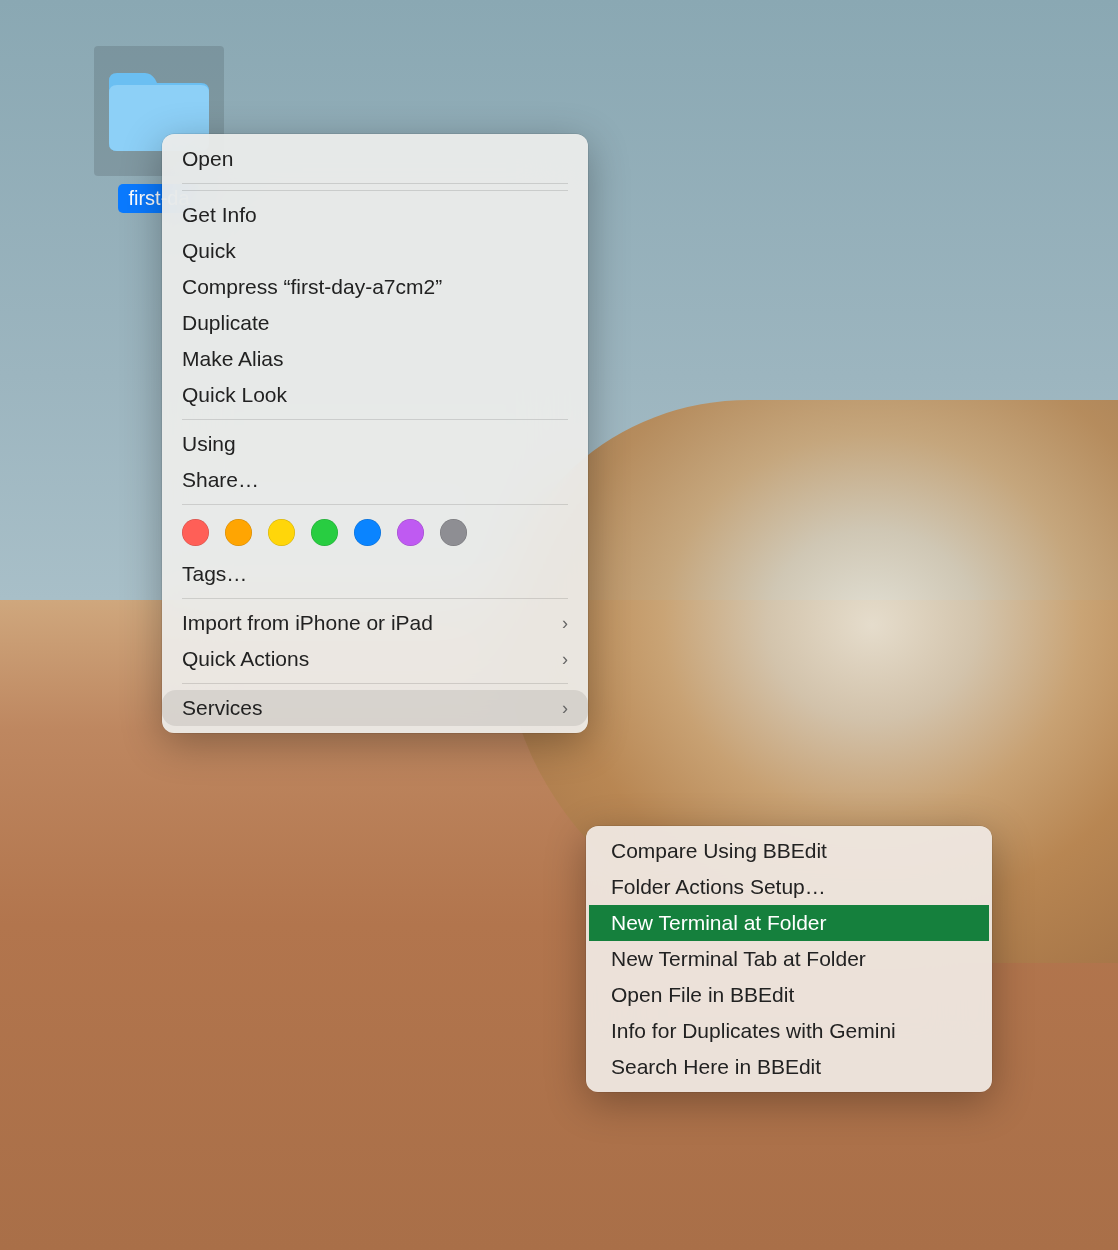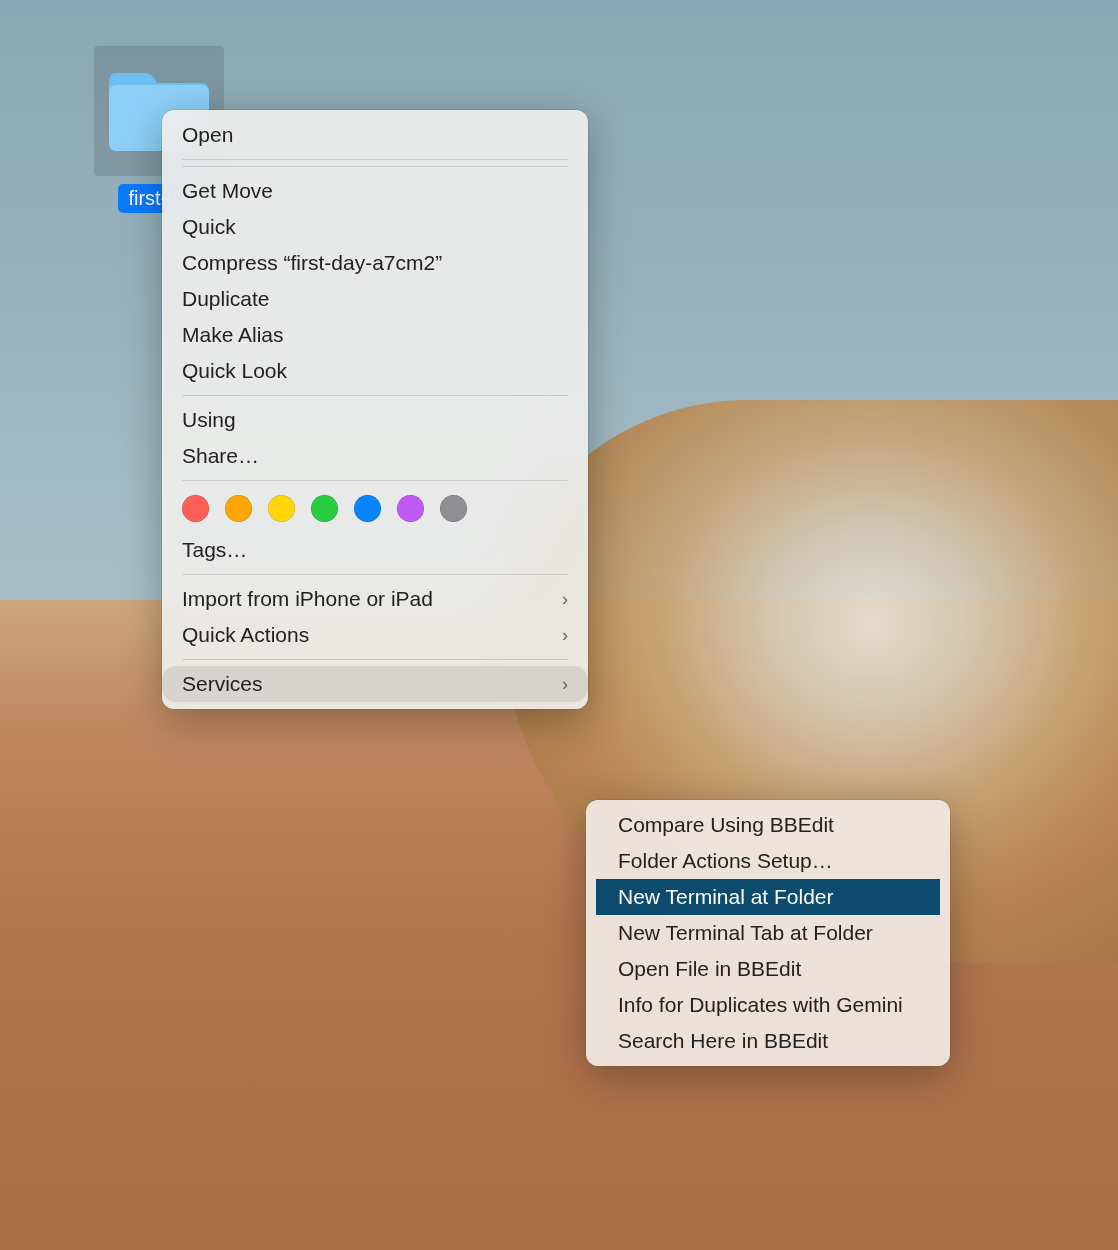--- a/index.html
+++ b/index.html
@@ -87,21 +87,21 @@
       font-size: 20px;
       padding: 3px 10px;
       border-radius: 5px;
       white-space: nowrap;
       font-weight: 400;
     }
     
     
     .context-menu {
       position: absolute;
-      top: 110px;
+      top: 134px;
       left: 162px;
       width: 426px;
       background: rgba(238, 238, 236, 0.92);
       backdrop-filter: blur(30px);
       border-radius: 12px;
       box-shadow: 0 0 0 0.5px rgba(0,0,0,0.15), 0 10px 40px rgba(0,0,0,0.3);
       padding: 7px 0;
       font-size: 21px;
       color: #222;
     }
@@ -133,36 +133,36 @@
     .tag-color {
       width: 27px;
       height: 27px;
       border-radius: 50%;
       box-shadow: inset 0 0 0 0.5px rgba(0,0,0,0.2);
     }
     
     
     .submenu {
       position: absolute;
-      top: 800px;
+      top: 826px;
       left: 586px;
-      width: 364px;
+      width: 406px;
       background: rgba(240, 234, 228, 0.93);
       backdrop-filter: blur(30px);
       border-radius: 12px;
       box-shadow: 0 0 0 0.5px rgba(0,0,0,0.15), 0 10px 40px rgba(0,0,0,0.3);
-      padding: 7px 10px;
+      padding: 7px 3px;
       font-size: 21px;
       color: #222;
     }
     .submenu .menu-item {
       padding: 6px 22px;
     }
     .submenu .menu-item.selected {
-      background: #0c4a6e;
+      background: #15803d;
       color: white;
     }
   </style>
 </head>
 <body>
 
 <div class="desktop-bg"></div>
 <div class="terrain"></div>
 <div class="rock-formation"></div>
 
@@ -176,21 +176,21 @@
   <div class="folder-label">first-da</div>
 </div>
 
 <div class="context-menu">
   <div class="menu-item">
     <span>Open</span>
   </div>
   <div class="menu-separator"></div>
   <div class="menu-separator"></div>
   <div class="menu-item">
-    <span>Get Move</span>
+    <span>Get Info</span>
   </div>
   <div class="menu-item">
     <span>Quick</span>
   </div>
   <div class="menu-item">
     <span>Compress “first-day-a7cm2”</span>
   </div>
   <div class="menu-item">
     <span>Duplicate</span>
   </div>

